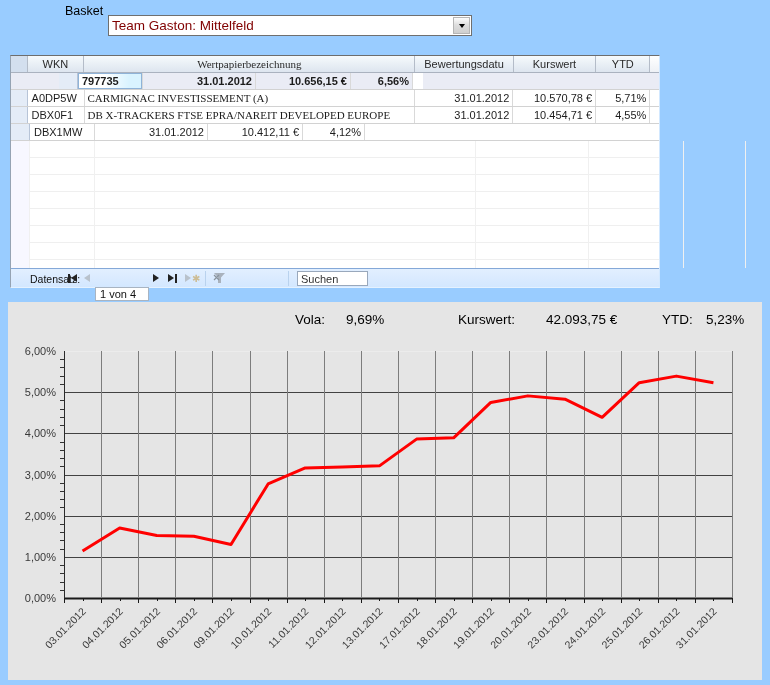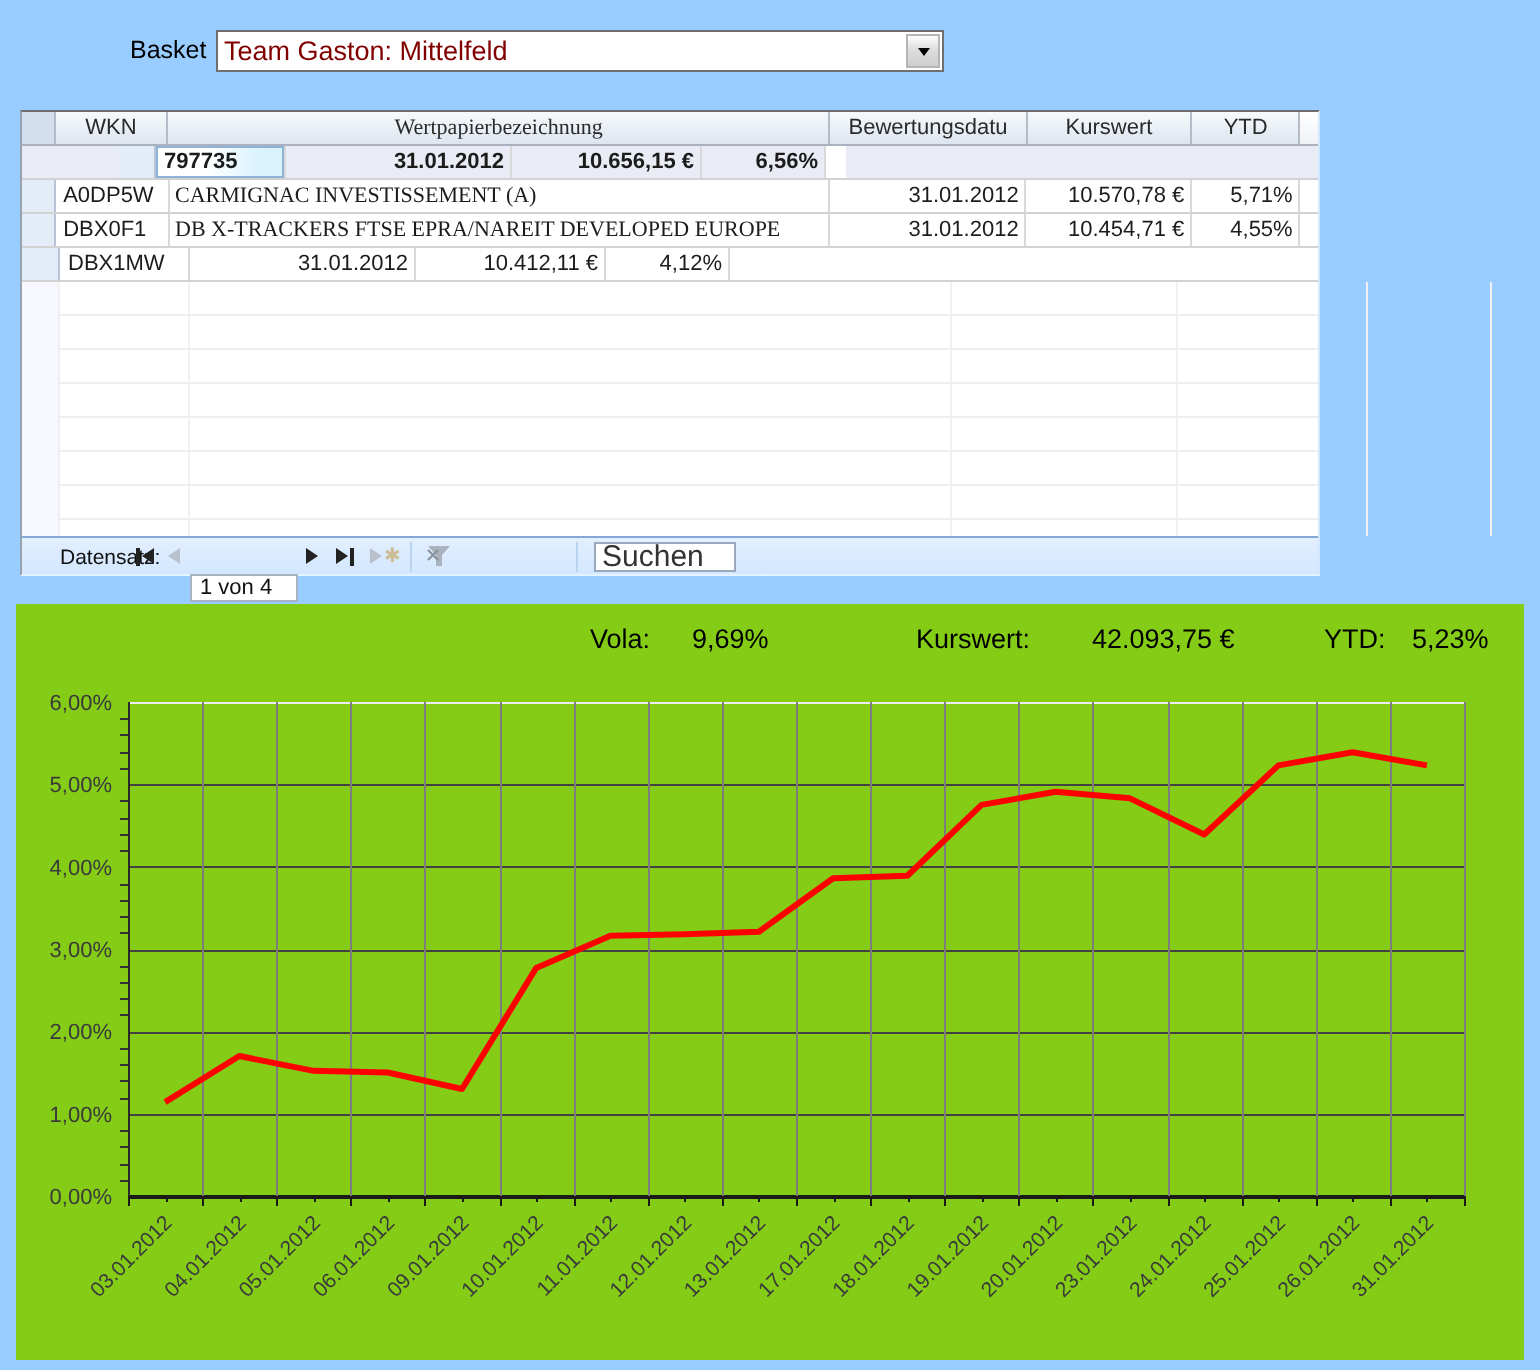--- a/index.html
+++ b/index.html
@@ -1,20 +1,20 @@
 <!DOCTYPE html>
 <html><head>
 <meta charset="utf-8">
 <style>
   * { margin:0; padding:0; box-sizing:border-box; }
   html,body { width:770px; height:685px; }
   body { background:#99ccff; font-family:"Liberation Sans",sans-serif; position:relative; overflow:hidden; }
 
   
-  .basket-label { position:absolute; left:65px; top:18px; font-size:12.5px; color:#000; }
+  .basket-label { position:absolute; left:65px; top:4px; font-size:12.5px; color:#000; }
   .combo { position:absolute; left:108px; top:15px; width:364px; height:21px; background:#fff; border:1px solid #6f6f6f; }
   .combo-text { position:absolute; left:3px; top:2px; font-size:13.5px; color:#800000; white-space:nowrap; }
   .combo-btn { position:absolute; right:1px; top:1px; width:17px; height:17px; background:linear-gradient(#fdfdfd,#dedede 45%,#cfcfcf); border:1px solid #b5b5b5; display:flex; align-items:center; justify-content:center; }
   .combo-arr { width:0; height:0; border-left:3.5px solid transparent; border-right:3.5px solid transparent; border-top:4px solid #000; }
 
   
   .sheet { position:absolute; left:10px; top:55px; width:650px; height:233px; background:#a21caf; border:1px solid; border-top-color:#6d6d6d; border-left-color:#95a3b3; border-right-color:#d2e8ff; border-bottom-color:#e5f2ff; }
   .hdr { display:flex; height:17px; background:linear-gradient(#f6fafc,#dde5ef); border-bottom:1px solid #aab2bf; }
   .hcell { font-size:11px; color:#2a2a2a; text-align:center; line-height:16px; border-right:1px solid #b4bcc8; overflow:hidden; white-space:nowrap; }
   .hsel { width:19px; background:#d3dfee; }
@@ -41,24 +41,24 @@
   .nav-label { left:7px; top:4px; font-size:10.5px; color:#111;margin-left:12px; }
   .nbtn { top:3px; height:12px; display:flex; align-items:center; justify-content:center; gap:1px; }
   .tri-r { width:0; height:0; border-top:4px solid transparent; border-bottom:4px solid transparent; border-left:6px solid #222; position:static; }
   .tri-l { width:0; height:0; border-top:4px solid transparent; border-bottom:4px solid transparent; border-right:6px solid #222; position:static; }
   .vbar { width:2px; height:9px; background:#222; position:static; }
   .dis .tri-r { border-left-color:#b9c2cc; } .dis .tri-l { border-right-color:#b9c2cc; }
   .star { position:static; font-size:10px; color:#cdbd96; line-height:9px; }
   .rec-box { left:84px; top:18px; width:54px; height:14px; background:#fff; border:1px solid #a8b4c2; font-size:11px; color:#111; padding-left:4px; line-height:12px; }
   .nav-sep { top:2px; width:1px; height:15px; background:#b9d2ee; }
   .filter-label { left:219px; top:3px; font-size:11px; color:#9aa4b2;margin-top:48px; }
-  .search-box { left:286px; top:2px; width:71px; height:15px; background:#fff; border:1px solid #99a8bc; font-size:15px; color:#333; padding:1px 0 0 3px; line-height:12px; }
-
-  
-  .chart-panel { position:absolute; left:8px; top:302px; width:754px; height:378px; background:#84cc16; }
+  .search-box { left:286px; top:2px; width:71px; height:15px; background:#fff; border:1px solid #99a8bc; font-size:11px; color:#333; padding:1px 0 0 3px; line-height:12px; }
+
+  
+  .chart-panel { position:absolute; left:8px; top:302px; width:754px; height:378px; background:#e5e5e5; }
   .stat { position:absolute; top:10px; font-size:13.5px; color:#000; white-space:nowrap; }
   svg text { font-family:"Liberation Sans",sans-serif; }
 </style>
 </head>
 <body>
 
 <span class="basket-label">Basket</span>
 <div class="combo">
   <span class="combo-text">Team Gaston: Mittelfeld</span>
   <span class="combo-btn">

